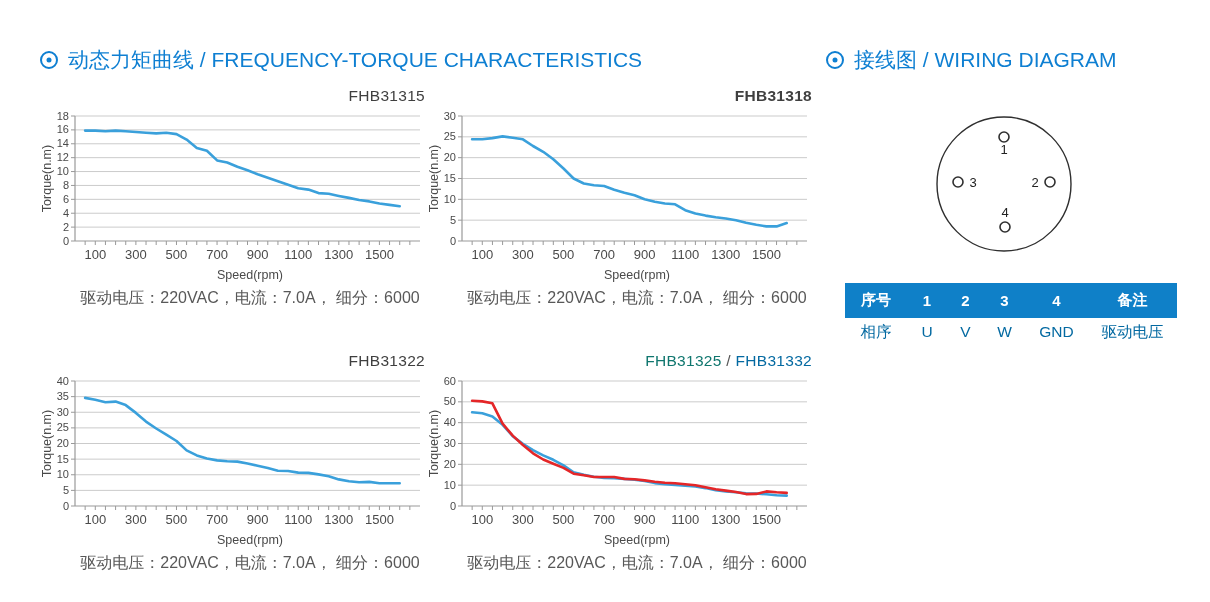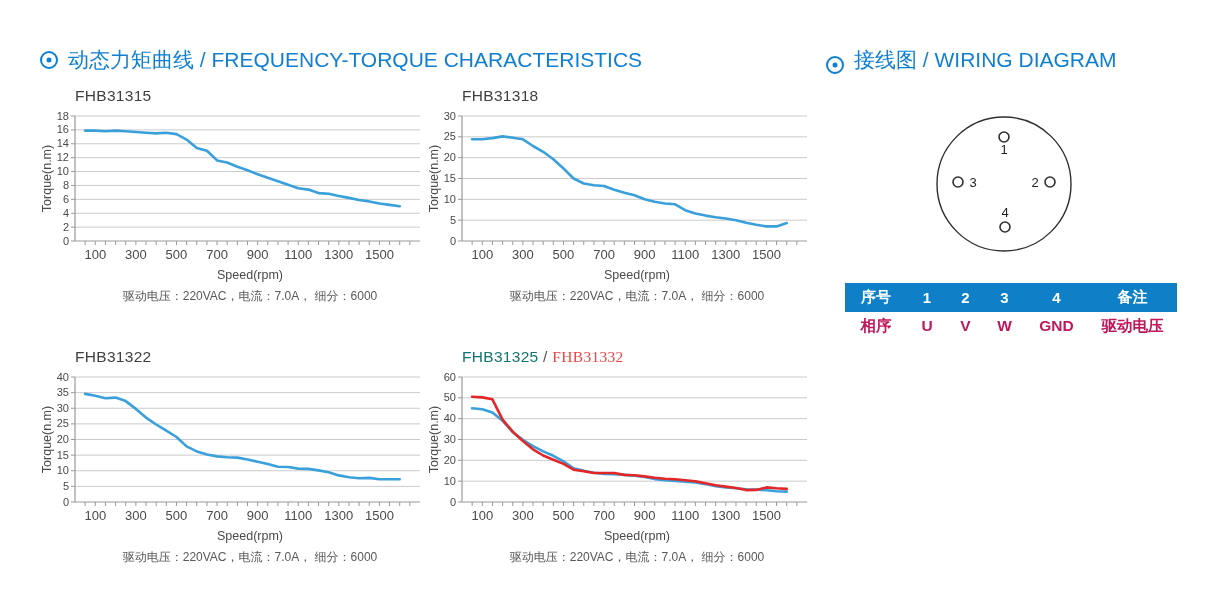--- a/index.html
+++ b/index.html
@@ -11,37 +11,37 @@
     color:#0e7fd2;font-size:21px;white-space:nowrap;}
   .head-icon{flex:0 0 auto;width:14px;height:14px;border:2px solid #0e7fd2;border-radius:50%;position:relative;}
   .head-icon::after{content:"";position:absolute;left:50%;top:50%;width:5px;height:5px;
     background:#0e7fd2;border-radius:50%;transform:translate(-50%,-50%);}
   #head-left{left:40px;top:46px;}
 
   
   .charts{position:absolute;left:40px;top:86px;display:grid;
     grid-template-columns:387px 387px;column-gap:0;row-gap:42px;}
   figure.chart{margin:0;width:385px;}
-  .chart-title{height:24px;line-height:20px;padding-left:35px;text-align:left;
+  .chart-title{height:24px;line-height:20px;padding-left:35px;text-align:right;
     font-size:15.5px;color:#3f3f3f;letter-spacing:.3px;}
   svg.plot{display:block;width:385px;height:152px;overflow:visible;}
   .ytick{font-size:11px;fill:#4a4a4a;}
   .xtick{font-size:13px;fill:#4a4a4a;}
   .axlabel{font-size:12.5px;fill:#4a4a4a;}
   .xlabel{margin-top:6px;padding-left:35px;text-align:center;font-size:12.5px;color:#4a4a4a;}
-  .caption{margin-top:6px;padding-left:35px;text-align:center;font-size:12px;color:#585858;}
+  .caption{margin-top:6px;padding-left:35px;text-align:center;font-size:16px;color:#585858;}
 
   
   .right{position:absolute;left:826px;top:46px;width:364px;height:540px;}
-  .right .section-head{left:0;top:0;align-items:flex-end;}
+  .right .section-head{left:0;top:0;}
   .connector{position:absolute;left:108px;top:68px;}
   .wtable{position:absolute;left:19px;top:237px;width:332px;}
   .wt-row{display:flex;align-items:center;}
-  .wt-head{background:#0f80c8;color:#fff;font-weight:bold;font-size:15px;height:29px;}
-  .wt-body{color:#be185d;font-weight:bold;font-size:15.5px;height:28px;}
+  .wt-head{background:#0f80c8;color:#fff;font-weight:bold;font-size:15px;height:35px;}
+  .wt-body{color:#0369a1;font-weight:normal;font-size:15.5px;height:28px;}
   .wt-cell{text-align:center;}
   .wt-cell:nth-child(1){width:62px;}
   .wt-cell:nth-child(2){width:40px;}
   .wt-cell:nth-child(3){width:37px;}
   .wt-cell:nth-child(4){width:41px;}
   .wt-cell:nth-child(5){width:63px;}
   .wt-cell:nth-child(6){width:89px;}
 </style>
 </head>
 <body>
@@ -129,21 +129,21 @@
           <text x="258.2352941176471" y="149" text-anchor="middle" class="xtick">1100</text>
           <text x="298.8235294117647" y="149" text-anchor="middle" class="xtick">1300</text>
           <text x="339.4117647058823" y="149" text-anchor="middle" class="xtick">1500</text>
           <text x="11" y="68.5" text-anchor="middle" class="axlabel" transform="rotate(-90 11 68.5)">Torque(n.m)</text>
           <polyline points="45.1,20.6 55.3,20.6 65.4,21.3 75.6,20.6 85.7,21.3 95.9,22.0 106.0,22.7 116.2,23.4 126.3,22.7 136.5,24.1 146.6,29.6 156.8,37.9 166.9,40.7 177.1,50.4 187.2,52.5 197.4,56.7 207.5,60.2 217.6,64.3 227.8,67.8 237.9,71.3 248.1,74.8 258.2,78.2 268.4,79.6 278.5,83.1 288.7,83.8 298.8,85.9 309.0,87.9 319.1,90.0 329.3,91.4 339.4,93.5 349.6,94.9 359.7,96.3" fill="none" stroke="#3aa0db" stroke-width="2.6" stroke-linejoin="round" stroke-linecap="round"></polyline>
         </svg>
       <div class="xlabel">Speed(rpm)</div>
       <div class="caption">驱动电压：220VAC，电流：7.0A， 细分：6000</div>
     </figure>
     <figure class="chart">
-      <div class="chart-title"><span style="color: rgb(63, 63, 63);">FHB31318</span></div>
+      <div class="chart-title"><span style="color: rgb(63, 63, 63); font-weight: bold;">FHB31318</span></div>
       <svg class="plot" viewBox="0 0 385 152">
           <line x1="35" x2="380" y1="6" y2="6" stroke="#cbcbcb" stroke-width="1"></line>
           <line x1="31" x2="35" y1="6" y2="6" stroke="#999999" stroke-width="1"></line>
           <text x="29" y="9.5" text-anchor="end" class="ytick">30</text>
           <line x1="35" x2="380" y1="26.83333333333333" y2="26.83333333333333" stroke="#cbcbcb" stroke-width="1"></line>
           <line x1="31" x2="35" y1="26.83333333333333" y2="26.83333333333333" stroke="#999999" stroke-width="1"></line>
           <text x="29" y="30.33333333333333" text-anchor="end" class="ytick">25</text>
           <line x1="35" x2="380" y1="47.66666666666667" y2="47.66666666666667" stroke="#cbcbcb" stroke-width="1"></line>
           <line x1="31" x2="35" y1="47.66666666666667" y2="47.66666666666667" stroke="#999999" stroke-width="1"></line>
           <text x="29" y="51.16666666666667" text-anchor="end" class="ytick">20</text>
@@ -279,21 +279,21 @@
           <text x="258.2352941176471" y="149" text-anchor="middle" class="xtick">1100</text>
           <text x="298.8235294117647" y="149" text-anchor="middle" class="xtick">1300</text>
           <text x="339.4117647058823" y="149" text-anchor="middle" class="xtick">1500</text>
           <text x="11" y="68.5" text-anchor="middle" class="axlabel" transform="rotate(-90 11 68.5)">Torque(n.m)</text>
           <polyline points="45.1,22.9 55.3,24.8 65.4,27.2 75.6,26.6 85.7,30.1 95.9,37.9 106.0,46.6 116.2,53.5 126.3,59.7 136.5,66.0 146.6,75.4 156.8,80.4 166.9,83.5 177.1,85.4 187.2,86.3 197.4,86.6 207.5,88.5 217.6,90.7 227.8,92.9 237.9,95.7 248.1,96.0 258.2,97.6 268.4,97.9 278.5,99.4 288.7,101.3 298.8,104.4 309.0,106.3 319.1,107.3 329.3,106.9 339.4,108.2 349.6,108.2 359.7,108.2" fill="none" stroke="#3aa0db" stroke-width="2.6" stroke-linejoin="round" stroke-linecap="round"></polyline>
         </svg>
       <div class="xlabel">Speed(rpm)</div>
       <div class="caption">驱动电压：220VAC，电流：7.0A， 细分：6000</div>
     </figure>
     <figure class="chart">
-      <div class="chart-title"><span style="color: #0f766e;">FHB31325</span><span style="color: rgb(85, 85, 85);"> / </span><span style="color: #ef4444; font-family: Liberation Serif, serif;">FHB31332</span></div>
+      <div class="chart-title"><span style="color: #0f766e;">FHB31325</span><span style="color: rgb(85, 85, 85);"> / </span><span style="color: #0369a1;">FHB31332</span></div>
       <svg class="plot" viewBox="0 0 385 152">
           <line x1="35" x2="380" y1="6" y2="6" stroke="#cbcbcb" stroke-width="1"></line>
           <line x1="31" x2="35" y1="6" y2="6" stroke="#999999" stroke-width="1"></line>
           <text x="29" y="9.5" text-anchor="end" class="ytick">60</text>
           <line x1="35" x2="380" y1="26.83333333333333" y2="26.83333333333333" stroke="#cbcbcb" stroke-width="1"></line>
           <line x1="31" x2="35" y1="26.83333333333333" y2="26.83333333333333" stroke="#999999" stroke-width="1"></line>
           <text x="29" y="30.33333333333333" text-anchor="end" class="ytick">50</text>
           <line x1="35" x2="380" y1="47.66666666666667" y2="47.66666666666667" stroke="#cbcbcb" stroke-width="1"></line>
           <line x1="31" x2="35" y1="47.66666666666667" y2="47.66666666666667" stroke="#999999" stroke-width="1"></line>
           <text x="29" y="51.16666666666667" text-anchor="end" class="ytick">40</text>

